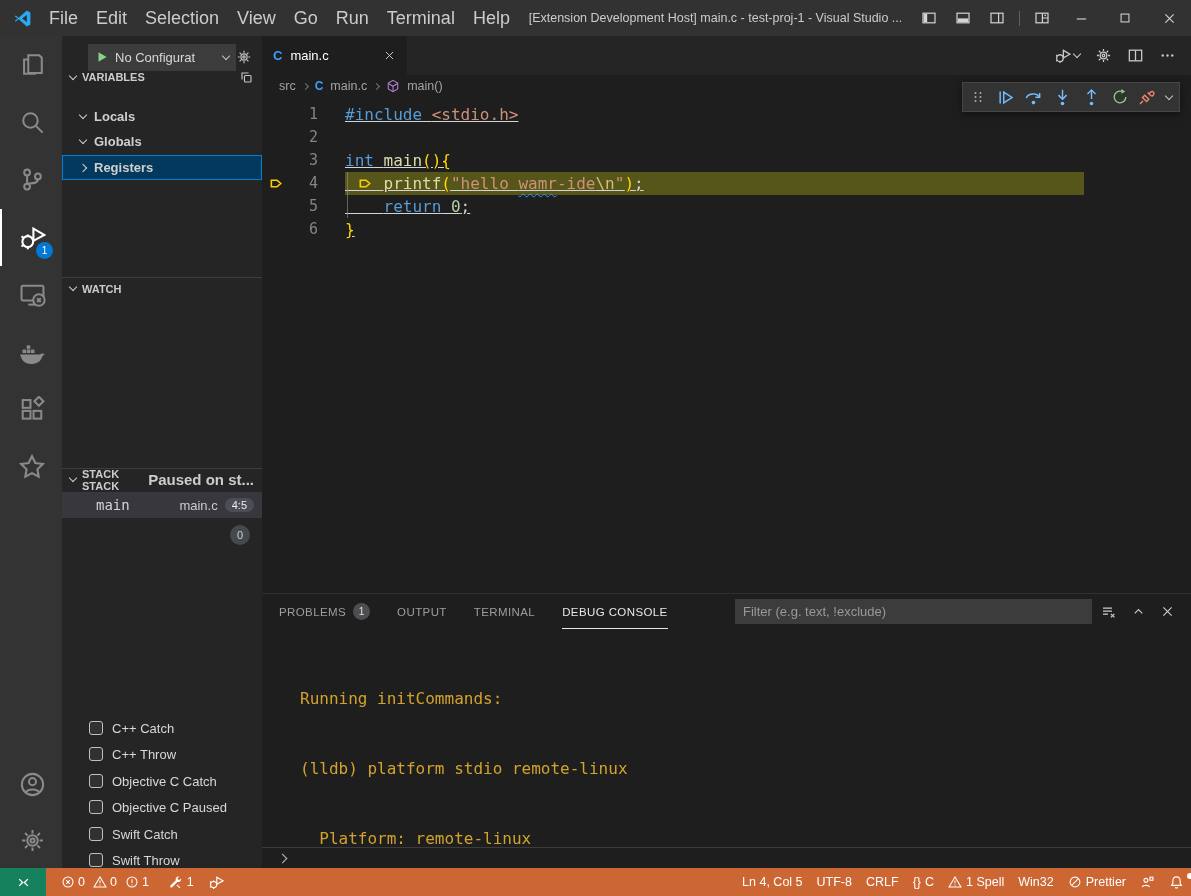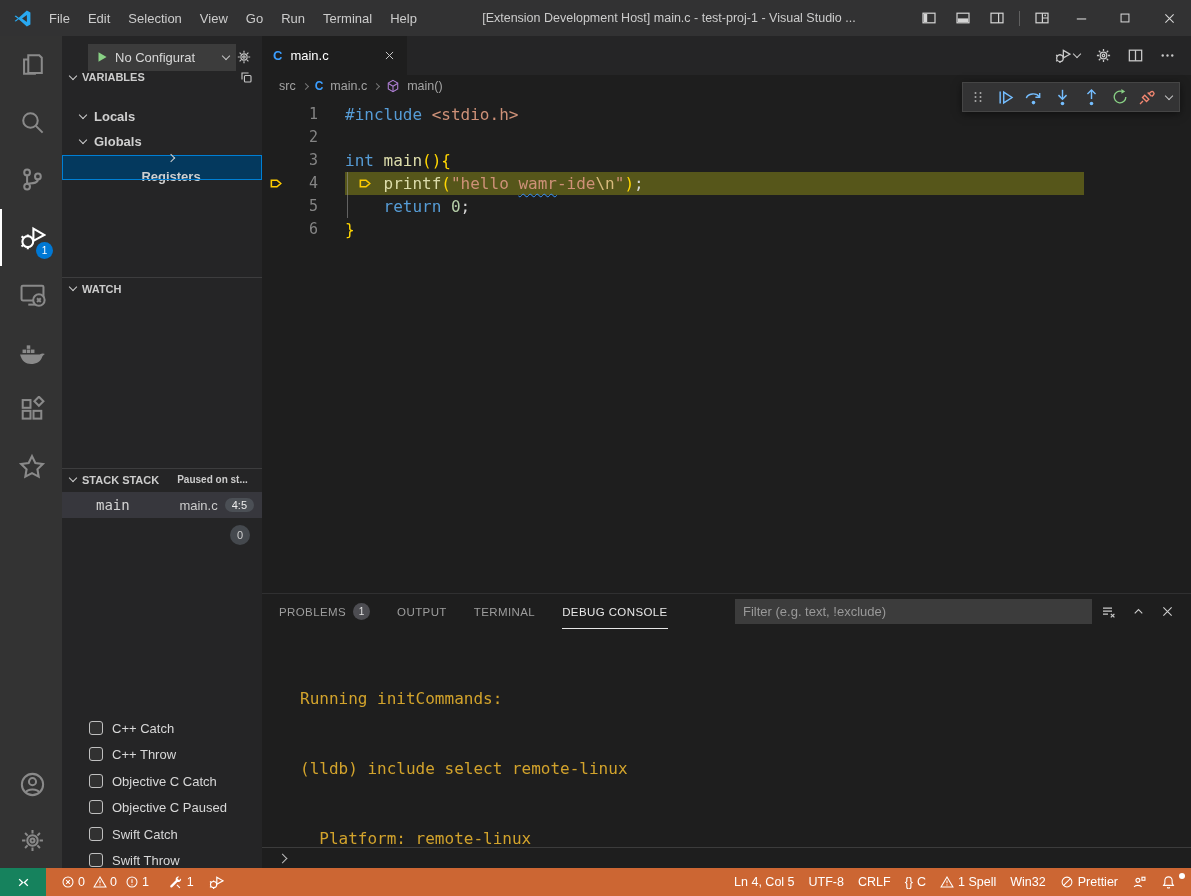--- a/index.html
+++ b/index.html
@@ -7,21 +7,21 @@
   body { position:relative; background:#1e1e1e; font-family:"Liberation Sans",sans-serif; color:#ccc; overflow:hidden; font-size:13px; }
   svg.ic { display:inline-block; vertical-align:middle; fill:none; stroke:currentColor; stroke-width:1.2; flex:none; }
   .chev { display:inline-block; width:6px; height:6px; border-right:1.4px solid currentColor; border-bottom:1.4px solid currentColor; flex:none; }
   .chev.down { transform:rotate(45deg); margin-top:-3px; }
   .chev.right { transform:rotate(-45deg); }
 
   
   .titlebar { position:absolute; left:0; top:0; width:1191px; height:36px; background:#323233; display:flex; align-items:center; color:#cccccc; }
   .logo { margin:0 8px 0 13px; }
   .menus { display:flex; height:100%; }
-  .menu { padding:16px 9px; display:flex; align-items:center; font-size:13px; }
+  .menu { padding:16px 9px; display:flex; align-items:center; font-size:18px; }
   .wtitle { flex:1; text-align:center; font-size:12.5px; white-space:nowrap; overflow:hidden; color:#cccccc; }
   .wctrls { display:flex; align-items:center; height:100%; }
   .wbtn { width:34px; height:100%; display:flex; align-items:center; justify-content:center; color:#d4d4d4; }
   .wbtn.win { width:44px; }
   .tsep { width:1px; height:15px; background:#606060; margin:0 5px; }
 
   
   .activitybar { position:absolute; left:0; top:36px; width:62px; height:832px; background:#333333; display:flex; flex-direction:column; }
   .ab-item { height:57.5px; display:flex; align-items:center; justify-content:center; color:#8a8a8a; position:relative; border-left:2px solid transparent; }
   .ab-item.active { color:#ffffff; border-left-color:#ffffff; }
@@ -31,22 +31,22 @@
 
   
   .sidebar { position:absolute; left:62px; top:36px; width:200px; height:832px; background:#252526; overflow:hidden; }
   .sb-toolbar { position:absolute; top:6px; left:0; right:0; height:30px; display:flex; align-items:center; padding:0 10px 0 26px; gap:0; }
   .launch-select { flex:1; height:27px; background:#3c3c3c; display:flex; align-items:center; gap:6px; padding:0 7px; color:#d8d8d8; }
   .launch-select .lbl { flex:1; white-space:nowrap; overflow:hidden; font-size:13px; }
   .sb-gear { color:#c5c5c5; }
   .sb-head { position:absolute; left:0; right:0; height:22px; display:flex; align-items:center; gap:6px; padding:0 8px; font-weight:bold; font-size:11px; color:#cccccc; }
   .sb-head.bordered { border-top:1px solid rgba(204,204,204,.15); }
   .sb-row { position:absolute; left:0; right:0; height:25px; display:flex; align-items:center; gap:8px; padding-left:18px; font-weight:bold; color:#cfcfcf; }
-  .sb-row.selected { background:#04395e; outline:1px solid #007fd4; outline-offset:-1px;flex-direction:column; }
-  .cs-status { margin-left:12px; font-size:10px; font-weight:bold; color:#cccccc; white-space:nowrap; }
+  .sb-row.selected { background:#04395e; outline:1px solid #007fd4; outline-offset:-1px; }
+  .cs-status { margin-left:12px; font-size:15px; font-weight:bold; color:#cccccc; white-space:nowrap; }
   .frame-row { position:absolute; top:456px; left:0; right:0; height:26px; background:#37373d; display:flex; align-items:center; padding:0 8px 0 34px; }
   .frame-fn { font-family:"DejaVu Sans Mono","Liberation Mono",monospace; font-size:14px; color:#d4d4d4; }
   .frame-right { margin-left:auto; display:flex; align-items:center; gap:7px; }
   .pill { background:#4b4f55; border-radius:10px; padding:1px 7px; font-size:11px; color:#ececec; }
   .zero-badge { position:absolute; top:489px; right:12px; width:20px; height:20px; border-radius:50%; background:#45494e; color:#cfcfcf; font-size:11px; display:flex; align-items:center; justify-content:center; }
   .bp-row { position:absolute; left:0; right:0; height:24px; display:flex; align-items:center; gap:9px; padding-left:27px; font-size:13px; color:#d8d8d8; }
   .cbx { width:14px; height:14px; border:1px solid #c0c0c0; border-radius:3px; background:#313131; flex:none; }
 
   
   .editor { position:absolute; left:262px; top:36px; width:929px; height:557px; background:#1e1e1e; }
@@ -54,21 +54,21 @@
   .tab { width:145px; background:#1e1e1e; display:flex; align-items:center; gap:8px; padding:0 11px; font-size:13px; color:#ffffff; }
   .cicon { color:#3b9eff; font-weight:bold; font-size:13px; }
   .tab-close { margin-left:auto; color:#cccccc; }
   .ed-actions { margin-left:auto; display:flex; align-items:center; gap:15px; padding-right:15px; color:#c9c9c9; }
   .ed-run { display:flex; align-items:center; gap:3px; }
   .breadcrumbs { height:22px; display:flex; align-items:center; gap:7px; padding-left:17px; font-size:12.5px; color:#a3a3a3; }
   .bc-sep { width:5px; height:5px; border-right:1.3px solid #767676; border-bottom:1.3px solid #767676; transform:rotate(-45deg); }
   .code { position:relative; font-family:"DejaVu Sans Mono","Liberation Mono",monospace; font-size:16px; padding-top:6px; height:496px; }
   .cl { display:flex; height:23px; line-height:23px; position:relative; z-index:2; }
   .ln { width:56px; text-align:right; color:#858585; flex:none; font-size:15px; }
-  .lc { padding-left:27px; white-space:pre; color:#d4d4d4; }
+  .lc { padding-left:27px; white-space:pre; color:#d4d4d4;text-decoration:underline; }
   .hl-line { position:absolute; left:83px; top:75px; width:739px; height:23px; background:#56561a; z-index:1; }
   .indent-guide { position:absolute; left:85px; top:75px; width:1px; height:46px; background:#9a9a9a; opacity:.55; z-index:3; }
   .gut-arrow { position:absolute; left:7px; top:79px; color:#ffcc00; z-index:4; }
   .inline-arrow { position:absolute; left:96px; top:79px; color:#ffcc00; z-index:4; }
   .tk-kw { color:#569cd6; } .tk-fn { color:#dcdcaa; } .tk-str { color:#ce9178; }
   .tk-esc { color:#d7ba7d; } .tk-num { color:#b5cea8; } .tk-br { color:#ffd602; } .tk-pl { color:#d4d4d4; }
   .squiggle { text-decoration:underline; text-decoration-style:wavy; text-decoration-color:#3794ff; text-decoration-thickness:1px; text-underline-offset:4px; }
   .dbg-toolbar { position:absolute; left:700px; top:46px; width:218px; height:30px; background:#333334; border:1px solid #454545; box-shadow:0 2px 8px rgba(0,0,0,.5); display:flex; align-items:center; justify-content:space-between; padding:0 7px; z-index:10; }
   .dbtn { display:flex; align-items:center; justify-content:center; }
   .c-blue { color:#75beff; } .c-green { color:#89d185; } .c-red { color:#f48771; } .c-gray { color:#aaaaaa; }
@@ -82,21 +82,21 @@
   .pfilter { position:absolute; left:473px; top:5px; width:357px; height:25px; background:#3c3c3c; border:none; outline:none; color:#cccccc; font-size:13px; padding:0 8px; font-family:"Liberation Sans",sans-serif; }
   .pfilter::placeholder { color:#999999; }
   .phead-icons { position:absolute; right:0; top:0; height:35px; display:flex; align-items:center; gap:14px; padding-right:16px; color:#cccccc; }
   .console { position:absolute; top:46px; left:0; right:0; font-family:"DejaVu Sans Mono","Liberation Mono",monospace; font-size:16px; line-height:23.4px; color:#d2a32c; white-space:pre; padding-left:38px; }
   .console-input { position:absolute; left:0; right:0; top:253px; height:21px; border-top:1px solid #3c3c3c; display:flex; align-items:center; padding-left:17px; color:#bdbdbd; }
 
   
   .statusbar { position:absolute; left:0; bottom:0; width:1191px; height:28px; background:#cc6633; color:#ffffff; display:flex; align-items:center; font-size:12.5px; }
   .remote { width:46px; height:100%; background:#16825d; display:flex; align-items:center; justify-content:center; color:#ffffff; }
   .sb-item { display:flex; align-items:center; gap:4px; padding:0 7px; height:100%; white-space:nowrap; }
-  .sb-right { margin-left:auto; display:flex; align-items:center; padding-right:8px; }
+  .sb-right { margin-left:auto; display:flex; align-items:center; }
   .probs { gap:3px; }
   .probs .cnt { margin-right:5px; }
   .bell-wrap { position:relative; }
   .bell-dot { position:absolute; right:-2px; top:-2px; width:6px; height:6px; border-radius:50%; background:#ffffff; }
 </style>
 </head>
 <body>
 
 <svg width="0" height="0" style="position:absolute">
 <defs>
@@ -623,21 +623,21 @@
       <svg class="ic" width="15" height="15">
           <use href="#i-chevup"></use>
         </svg>
       <svg class="ic" width="15" height="15">
           <use href="#i-close"></use>
         </svg>
     </span>
   </div>
   <div class="console">
     <div>Running initCommands:</div>
-    <div>(lldb) include select remote-linux</div>
+    <div>(lldb) platform stdio remote-linux</div>
     <div>  Platform: remote-linux</div>
     
     
     
   </div>
   <div class="console-input">
     <span class="chev right" style="width:7px;height:7px;border-width:1.8px"></span>
   </div>
 </div>
 

